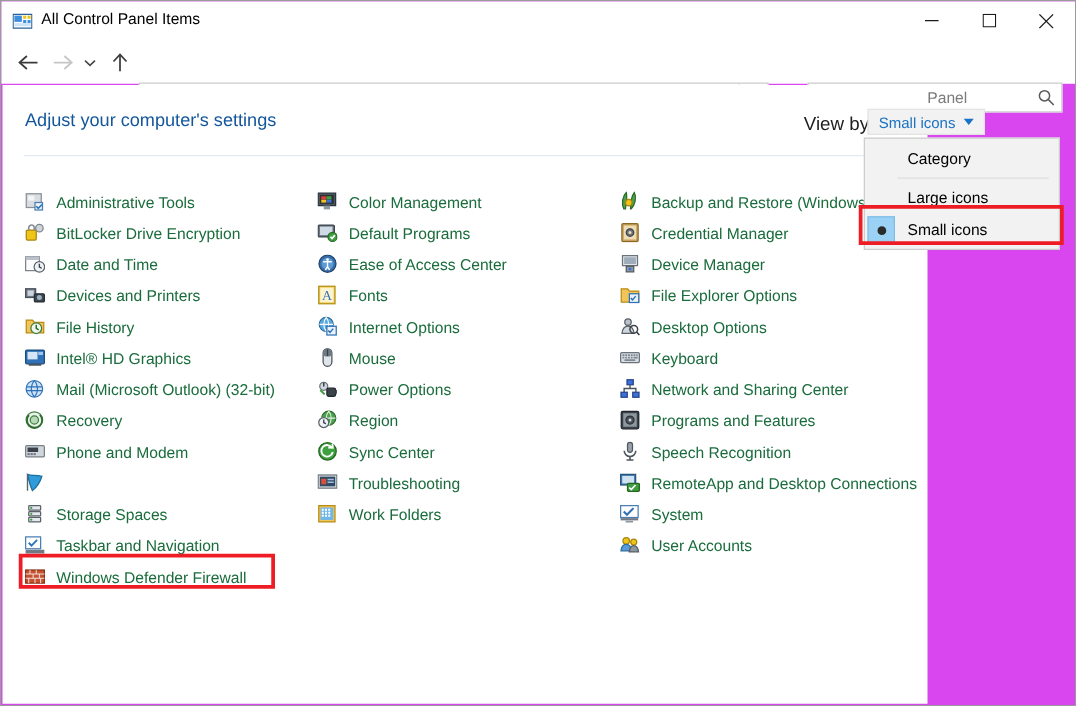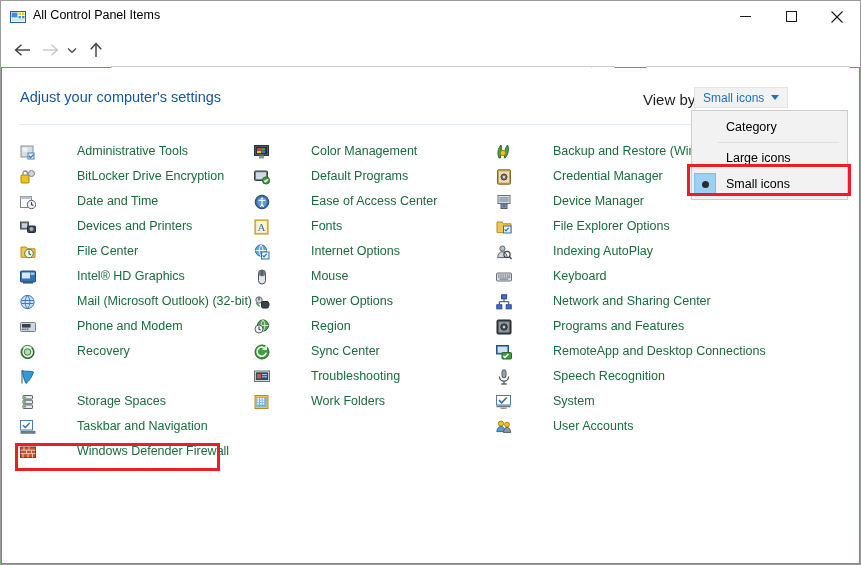--- a/index.html
+++ b/index.html
@@ -118,21 +118,21 @@
     white-space: nowrap;
   }
   .search-icon-wrap {
     width: 24px; height: 22px;
     display: flex; align-items: center; justify-content: center;
   }
 
   
   .content {
     position: absolute; left: 1px; top: 67px;
-    width: 857px; height: 495px;
+    width: 740px; height: 495px;
     background: #ffffff;
   }
   .page-heading {
     position: absolute; left: 18px; top: 21px;
     font-size: 14.5px;
     color: #13569c;
     white-space: nowrap;
   }
   .hsep {
     position: absolute; left: 17px; top: 56px;
@@ -229,23 +229,22 @@
   }
   .col {
     position: absolute; top: 0;
   }
   .col1 { left: 18px; width: 225px; }
   .col2 { left: 252px; width: 230px; }
   .col3 { left: 494px; width: 250px; }
 
   .item {
     height: 25px;
-    display: flex; align-items: flex-start;
+    display: flex; align-items: flex-end;
     cursor: default;
-    gap: 32px;
   }
   .item-icon {
     width: 16px; height: 16px;
     flex: 0 0 auto;
     display: flex; align-items: center; justify-content: center;
   }
   .item-label {
     margin-left: 9px;
     font-size: 12.5px;
     color: #1a6c3c;
@@ -425,63 +424,63 @@
             <span class="item-label">Devices and Printers</span>
           </div>
           <div class="item">
             <span class="item-icon">
               <svg width="16" height="16" viewBox="0 0 16 16">
                 <path d="M1 3 h5 l1.4 1.8 H15 v8.5 H1 Z" fill="#f3c457" stroke="#b98c15"></path>
                 <circle cx="9" cy="9.5" r="4.3" fill="#eef7ee" stroke="#3f7d3f"></circle>
                 <path d="M9 6.8 v2.9 l2 1.2" fill="none" stroke="#2f6b2f" stroke-width="1.2"></path>
               </svg>
             </span>
-            <span class="item-label">File Center</span>
+            <span class="item-label">File History</span>
           </div>
           <div class="item">
             <span class="item-icon">
               <svg width="16" height="16" viewBox="0 0 16 16">
                 <rect x="0.5" y="2" width="15" height="11" rx="1" fill="#2f72b8" stroke="#1d4c7d"></rect>
                 <rect x="2" y="3.5" width="8" height="6" fill="#d6e6f5"></rect>
                 <rect x="10.6" y="3.5" width="3.8" height="2.5" fill="#9fc6e8"></rect>
                 <rect x="3" y="13" width="10" height="1.6" fill="#4a5660"></rect>
               </svg>
             </span>
             <span class="item-label">Intel® HD Graphics</span>
           </div>
           <div class="item">
             <span class="item-icon">
               <svg width="16" height="16" viewBox="0 0 16 16">
                 <circle cx="7.5" cy="8" r="6.6" fill="#cfe3f7" stroke="#2f72b8"></circle>
                 <path d="M1.3 6.5 h12.4 M1.3 9.5 h12.4 M7.5 1.4 a10 10 0 0 0 0 13.2 M7.5 1.4 a10 10 0 0 1 0 13.2" fill="none" stroke="#2f72b8" stroke-width="0.9"></path>
               </svg>
             </span>
             <span class="item-label">Mail (Microsoft Outlook) (32-bit)</span>
+          </div>
+          <div class="item">
+            <span class="item-icon">
+              <svg width="16" height="16" viewBox="0 0 16 16">
+                <circle cx="7.5" cy="8" r="6.6" fill="#e9f3ea" stroke="#3f7d3f"></circle>
+                <circle cx="7.5" cy="8" r="3.3" fill="#b7d9b7" stroke="#3f7d3f"></circle>
+                <path d="M11.8 3.8 A6 6 0 1 1 3.2 4.1" fill="none" stroke="#2f6b2f" stroke-width="1.3"></path>
+              </svg>
+            </span>
+            <span class="item-label">Recovery</span>
           </div>
           <div class="item">
             <span class="item-icon">
               <svg width="16" height="16" viewBox="0 0 16 16">
                 <rect x="0.5" y="3.5" width="15" height="9" rx="1" fill="#cfd6dd" stroke="#787f86"></rect>
                 <rect x="2" y="5" width="8.5" height="3.6" fill="#3a4149"></rect>
                 <rect x="2" y="9.5" width="1.8" height="1.6" fill="#6c757d"></rect>
                 <rect x="4.4" y="9.5" width="1.8" height="1.6" fill="#6c757d"></rect>
                 <rect x="6.8" y="9.5" width="1.8" height="1.6" fill="#6c757d"></rect>
               </svg>
             </span>
             <span class="item-label">Phone and Modem</span>
-          </div>
-          <div class="item">
-            <span class="item-icon">
-              <svg width="16" height="16" viewBox="0 0 16 16">
-                <circle cx="7.5" cy="8" r="6.6" fill="#e9f3ea" stroke="#3f7d3f"></circle>
-                <circle cx="7.5" cy="8" r="3.3" fill="#b7d9b7" stroke="#3f7d3f"></circle>
-                <path d="M11.8 3.8 A6 6 0 1 1 3.2 4.1" fill="none" stroke="#2f6b2f" stroke-width="1.3"></path>
-              </svg>
-            </span>
-            <span class="item-label">Recovery</span>
           </div>
           <div class="item">
             <span class="item-icon">
               <svg width="16" height="16" viewBox="0 0 16 16">
                 <path d="M2 1.5 C5 3 9 1.5 13.5 3 C12 8 9 12 6 14.5 C4 11 3 6 2 1.5 Z" fill="#2f9bd8" stroke="#1b6e9d"></path>
                 <path d="M2 1.5 V14.5" stroke="#5a6169" stroke-width="1.1"></path>
               </svg>
             </span>
           </div>
           <div class="item">
@@ -696,21 +695,21 @@
           </div>
           <div class="item">
             <span class="item-icon">
               <svg width="16" height="16" viewBox="0 0 16 16">
                 <circle cx="6.4" cy="4.6" r="2.6" fill="#b9c2ca" stroke="#5a6169"></circle>
                 <path d="M1.6 13.6 C2 9.5 4 7.8 6.4 7.8 C8.8 7.8 10.8 9.5 11.2 13.6 Z" fill="#cfd6dd" stroke="#5a6169"></path>
                 <circle cx="11" cy="10.4" r="3.1" fill="none" stroke="#3b4249" stroke-width="1.2"></circle>
                 <line x1="13.2" y1="12.6" x2="15.5" y2="15" stroke="#3b4249" stroke-width="1.4"></line>
               </svg>
             </span>
-            <span class="item-label">Indexing AutoPlay</span>
+            <span class="item-label">Desktop Options</span>
           </div>
           <div class="item">
             <span class="item-icon">
               <svg width="16" height="16" viewBox="0 0 16 16">
                 <rect x="0.5" y="4" width="15" height="8" rx="1" fill="#d7dde3" stroke="#6b7279"></rect>
                 <g fill="#7f888f">
                   <rect x="2" y="5.4" width="1.5" height="1.4"></rect>
                   <rect x="4.2" y="5.4" width="1.5" height="1.4"></rect>
                   <rect x="6.4" y="5.4" width="1.5" height="1.4"></rect>
                   <rect x="8.6" y="5.4" width="1.5" height="1.4"></rect>
@@ -745,38 +744,38 @@
                 <rect x="2.6" y="2.6" width="10.8" height="10.8" fill="#8d979f"></rect>
                 <circle cx="8" cy="8" r="3.2" fill="#4a5259" stroke="#2b3137"></circle>
                 <circle cx="8" cy="8" r="1.2" fill="#cfd6dd"></circle>
               </svg>
             </span>
             <span class="item-label">Programs and Features</span>
           </div>
           <div class="item">
             <span class="item-icon">
               <svg width="16" height="16" viewBox="0 0 16 16">
+                <rect x="6" y="0.8" width="4" height="8" rx="2" fill="#9aa3ab" stroke="#4f575e"></rect>
+                <path d="M3.4 7.6 a4.6 4.6 0 0 0 9.2 0" fill="none" stroke="#4f575e" stroke-width="1.3"></path>
+                <line x1="8" y1="12.2" x2="8" y2="15" stroke="#4f575e" stroke-width="1.3"></line>
+                <line x1="5.2" y1="15" x2="10.8" y2="15" stroke="#4f575e" stroke-width="1.3"></line>
+              </svg>
+            </span>
+            <span class="item-label">Speech Recognition</span>
+          </div>
+          <div class="item">
+            <span class="item-icon">
+              <svg width="16" height="16" viewBox="0 0 16 16">
                 <rect x="0.5" y="1.5" width="12" height="8.5" fill="#4a7fb5" stroke="#28537c"></rect>
                 <rect x="1.8" y="2.8" width="9.4" height="5.9" fill="#cfe2f2"></rect>
                 <rect x="6" y="8.6" width="9.5" height="6.4" rx="0.8" fill="#3f9d3f" stroke="#24671f"></rect>
                 <path d="M7.4 12 l1.6 1.6 3.4 -3.6" fill="none" stroke="#ffffff" stroke-width="1.4"></path>
               </svg>
             </span>
             <span class="item-label">RemoteApp and Desktop Connections</span>
-          </div>
-          <div class="item">
-            <span class="item-icon">
-              <svg width="16" height="16" viewBox="0 0 16 16">
-                <rect x="6" y="0.8" width="4" height="8" rx="2" fill="#9aa3ab" stroke="#4f575e"></rect>
-                <path d="M3.4 7.6 a4.6 4.6 0 0 0 9.2 0" fill="none" stroke="#4f575e" stroke-width="1.3"></path>
-                <line x1="8" y1="12.2" x2="8" y2="15" stroke="#4f575e" stroke-width="1.3"></line>
-                <line x1="5.2" y1="15" x2="10.8" y2="15" stroke="#4f575e" stroke-width="1.3"></line>
-              </svg>
-            </span>
-            <span class="item-label">Speech Recognition</span>
           </div>
           <div class="item">
             <span class="item-icon">
               <svg width="16" height="16" viewBox="0 0 16 16">
                 <rect x="0.5" y="1.5" width="14" height="9.5" fill="#ffffff" stroke="#4a7fb5"></rect>
                 <path d="M3 6.2 l2.6 2.6 5.2 -5.3" fill="none" stroke="#2f72b8" stroke-width="1.7"></path>
                 <rect x="0.5" y="11.5" width="14" height="1.8" fill="#6f7a85"></rect>
                 <rect x="4.5" y="13.6" width="6" height="1.4" fill="#8d979f"></rect>
               </svg>
             </span>

